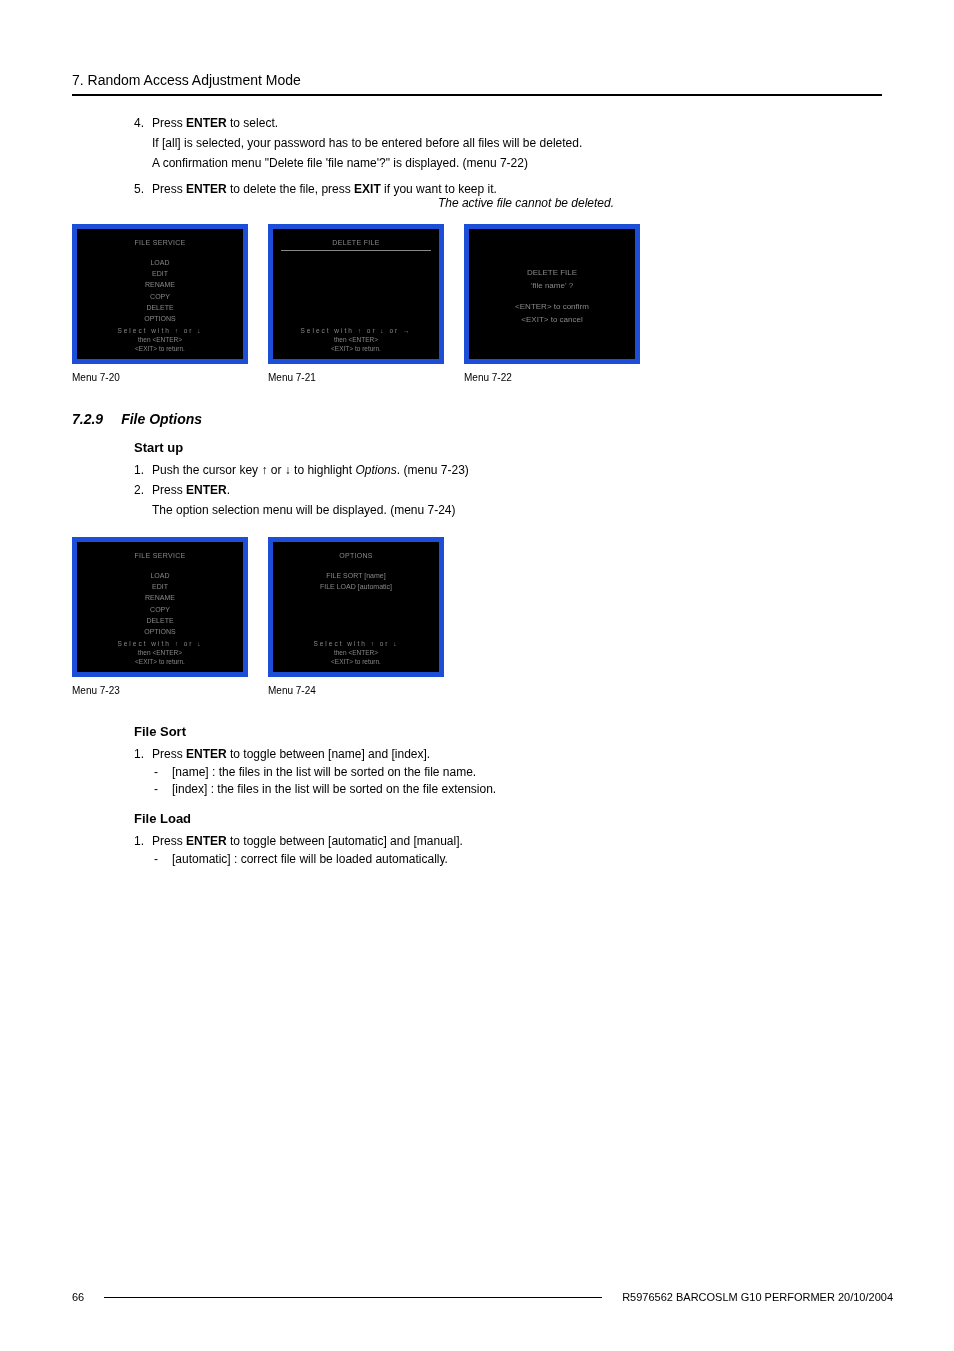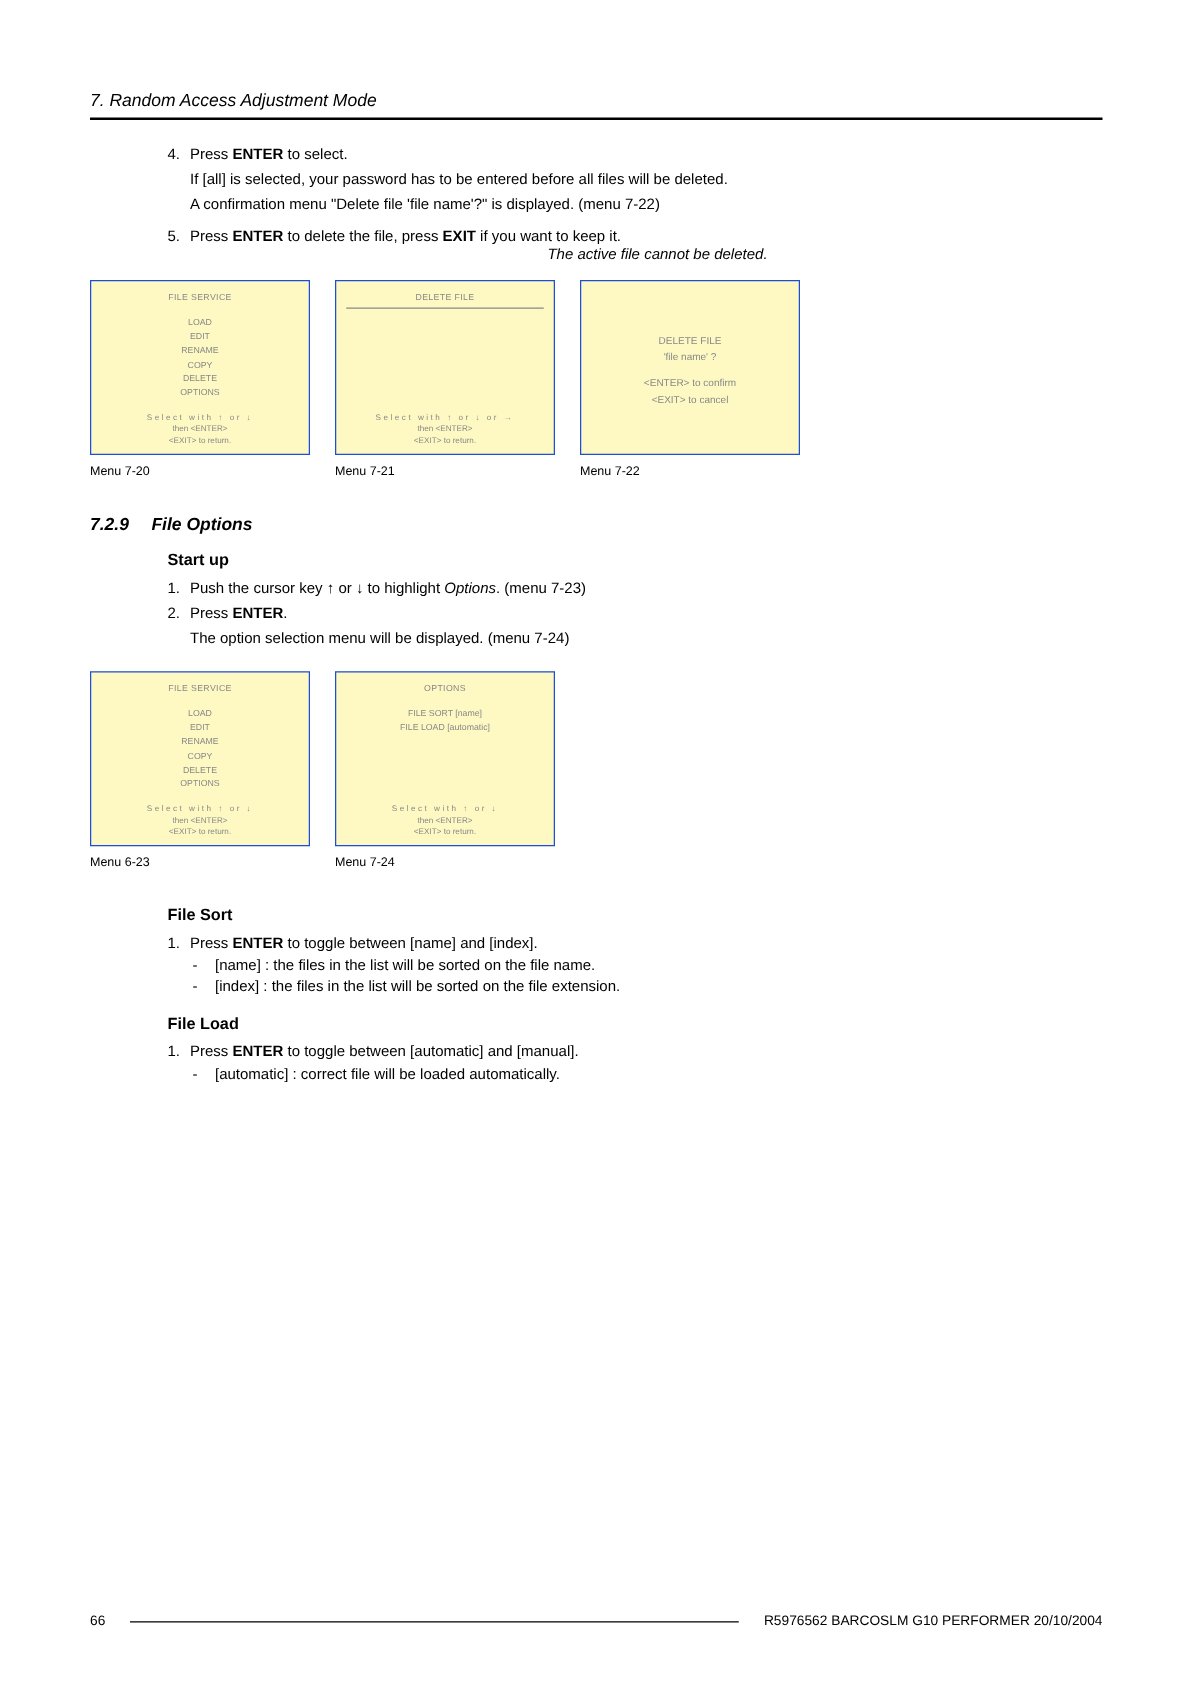--- a/index.html
+++ b/index.html
@@ -10,21 +10,20 @@
     background: #fff;
     width: 954px;
     height: 1351px;
     position: relative;
     padding: 72px 72px 40px 72px;
   }
   .header-section {
     margin-bottom: 6px;
   }
   .chapter-title {
-    font-style: italic;
     font-size: 14px;
     font-weight: normal;
     margin-bottom: 6px;
   }
   .hr-thick {
     border: none;
     border-top: 2px solid #000;
     margin-bottom: 20px;
   }
   .content {
@@ -40,24 +39,24 @@
   .bold { font-weight: bold; }
   .menus-row {
     display: flex;
     gap: 20px;
     margin-top: 14px;
     margin-bottom: 28px;
     margin-left: -62px;
   }
   .menu-col { }
   .menu-box {
-    border: 1px solid #1d4ed8;
+    border: 5px solid #1d4ed8;
     width: 176px;
     height: 140px;
-    background: #fef9c3;
+    background: #000000;
     padding: 10px 8px 6px 8px;
     font-size: 7px;
     color: #888;
     display: flex;
     flex-direction: column;
     justify-content: space-between;
   }
   .menu-top { text-align: center; }
   .menu-title { font-size: 7px; letter-spacing: 0.3px; }
   .menu-rule { border: none; border-top: 1px solid #888; margin: 4px 0 6px 0; }
@@ -91,21 +90,21 @@
     margin-bottom: 8px;
     margin-top: 13px;
   }
   .dash-list { list-style: none; padding-left: 20px; margin-top: 4px; }
   .dash-list li { margin-bottom: 3px; }
   .dash-list li::before { content: "-"; display: inline-block; width: 18px; margin-left: -18px; }
   .footer {
     position: absolute;
     bottom: 48px;
     left: 72px;
-    right: 72px;
+    right: 61px;
     display: flex;
     align-items: center;
     font-size: 11px;
   }
   .footer .pg { margin-right: 12px; }
   .footer .line {
     flex: 1;
     border-top: 1px solid #000;
     height: 0;
     margin: 0 8px;
@@ -233,21 +232,21 @@
             <li>DELETE</li>
             <li class="sel-wrap"><span class="sel">OPTIONS</span></li>
           </ul>
         </div>
         <div class="menu-bottom">
           <div class="arrows">Select with ↑ or ↓</div>
           <div>then &lt;ENTER&gt;</div>
           <div>&lt;EXIT&gt; to return.</div>
         </div>
       </div>
-      <div class="menu-caption">Menu 6-23</div>
+      <div class="menu-caption">Menu 7-23</div>
     </div>
 
     <div class="menu-col">
       <div class="menu-box">
         <div class="menu-top">
           <div class="menu-title">OPTIONS</div>
           <hr class="menu-rule" style="visibility:hidden">
           <ul class="menu-list">
             <li>FILE SORT [name]</li>
             <li>FILE LOAD [automatic]</li>

